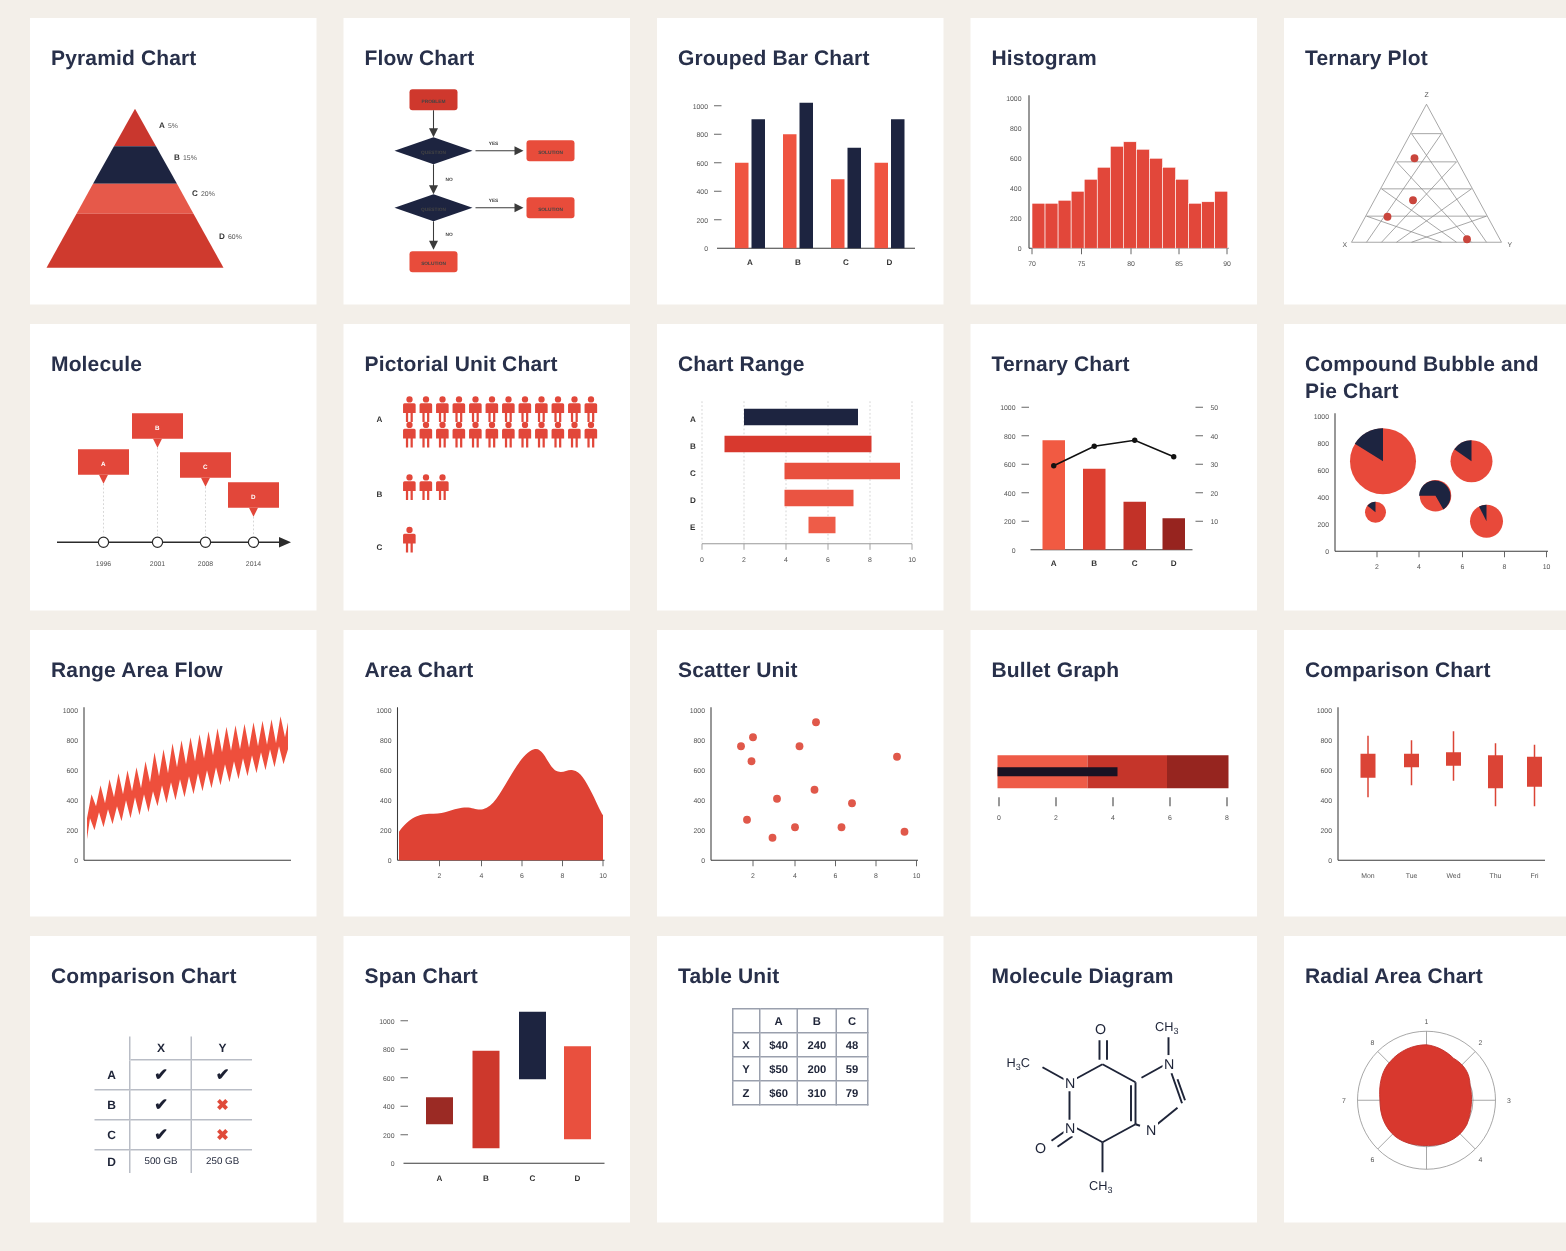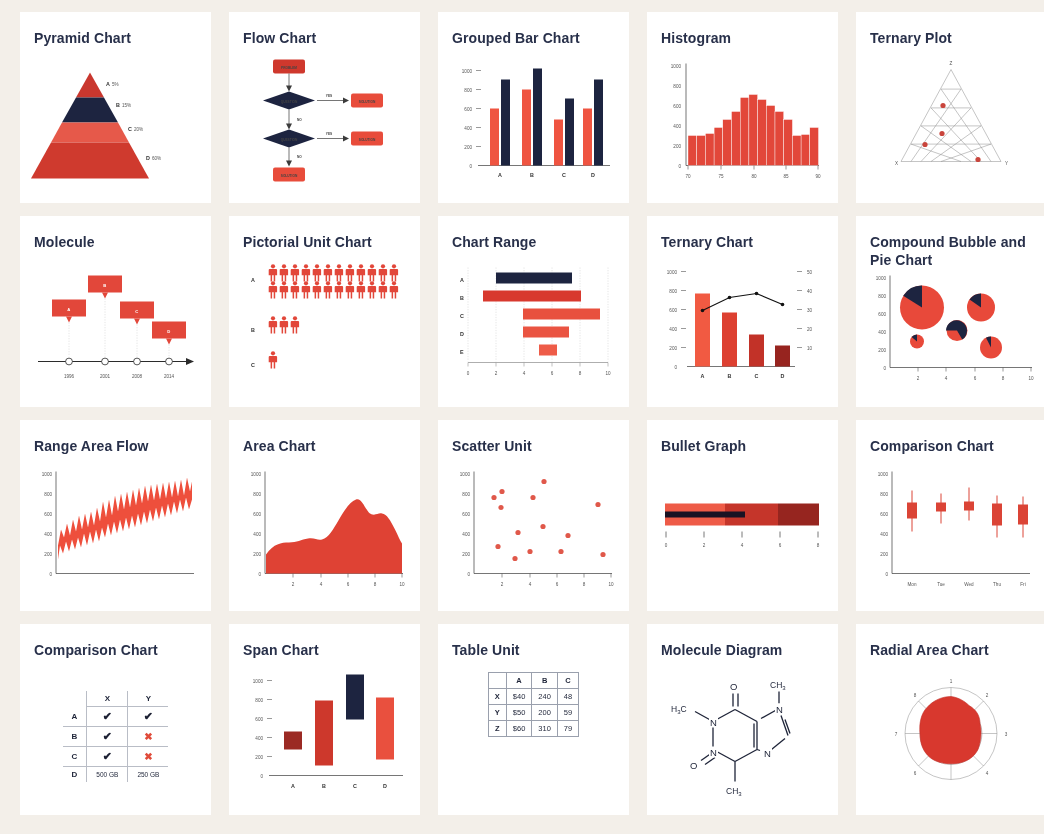--- a/index.html
+++ b/index.html
@@ -36,21 +36,21 @@
   svg { display:block; width:100%; height:100%; }
   text { font-family:"Liberation Sans", sans-serif; }
   .tick { font-size:4.6px; fill:#555; }
   .cat  { font-size:5.4px; fill:#333; font-weight:bold; }
   .wlbl { font-size:4.2px; fill:#fff; font-weight:bold; letter-spacing:.3px; }
   .flowlbl { font-size:3.2px; fill:#444; font-weight:bold; }
   .axisline { stroke:#3b3b3b; stroke-width:.7; fill:none; }
   .gridline { stroke:#bbb; stroke-width:.4; stroke-dasharray:1.2 1.4; }
   .thin { stroke:#8a8a8a; stroke-width:.5; fill:none; }
   table.mini { border-collapse:collapse; font-size:7.5px; color:#1e2438; }
-  table.mini td, table.mini th { border:1px solid #9aa0ad; padding:3px 6px; text-align:center; font-weight:normal; }
+  table.mini td, table.mini th { border:1px solid #9aa0ad; padding:3px 6px; text-align:center; font-weight:bold; }
   table.mini th { font-weight:bold; }
   .cmp { border-collapse:collapse; font-size:8px; color:#1e2438; }
   .cmp td { padding:3px 9px; text-align:center; }
   .cmp .hd { font-weight:bold; }
   .cmp .rowlab { font-weight:bold; }
   .bdr-b { border-bottom:1px solid #b9bdc6; }
   .bdr-r { border-right:1px solid #b9bdc6; }
   .chk { color:#1c2033; font-size:11px; font-weight:bold; }
   .xx  { color:#e04b3a; font-size:10px; font-weight:bold; }
 </style>

